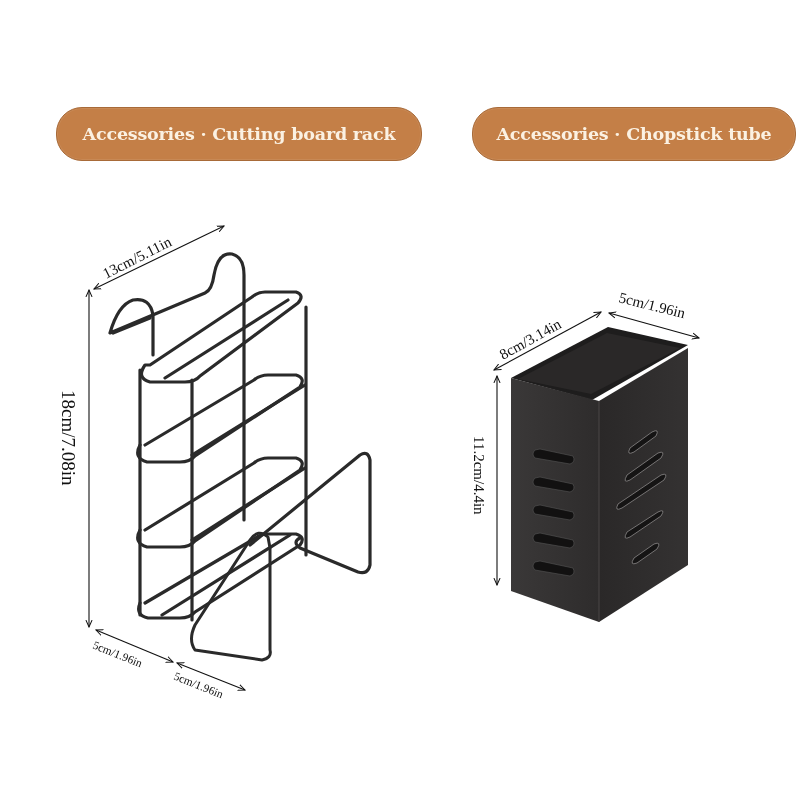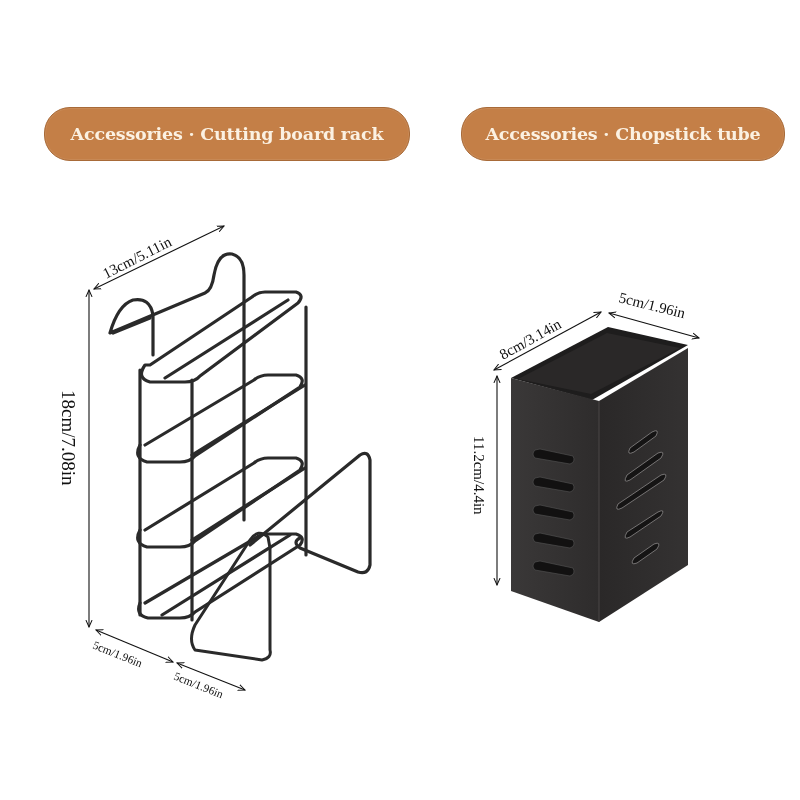--- a/index.html
+++ b/index.html
@@ -5,22 +5,22 @@
   html, body { margin: 0; padding: 0; background: #ffffff; }
   body { width: 800px; height: 800px; position: relative; overflow: hidden; font-family: "DejaVu Serif", serif; }
   .pill {
     position: absolute; height: 52px; border-radius: 26px;
     background: #c47f47; border: 1px solid #a86a38;
     box-shadow: inset 0 0 0 1px rgba(255,255,255,0.08);
     display: flex; align-items: center; justify-content: center;
     color: #fbf1e2; font-family: "DejaVu Serif", serif; font-weight: bold;
     font-size: 17.5px; letter-spacing: -0.2px; white-space: nowrap;
   }
-  #pill-left { left: 44px; top: 107px; width: 364px; }
-  #pill-right { left: 461px; top: 107px; width: 322px; }
+  #pill-left { left: 56px; top: 107px; width: 364px; }
+  #pill-right { left: 472px; top: 107px; width: 322px; }
   svg.figure { position: absolute; left: 0; top: 0; }
   .dim { font-family: "Liberation Serif", serif; font-size: 15px; fill: #111; }
   .dim-sm { font-family: "Liberation Serif", serif; font-size: 11.5px; fill: #111; }
 </style>
 </head>
 <body>
 
 <div id="pill-left" class="pill">
   <span>Accessories · Cutting board rack</span>
 </div>

